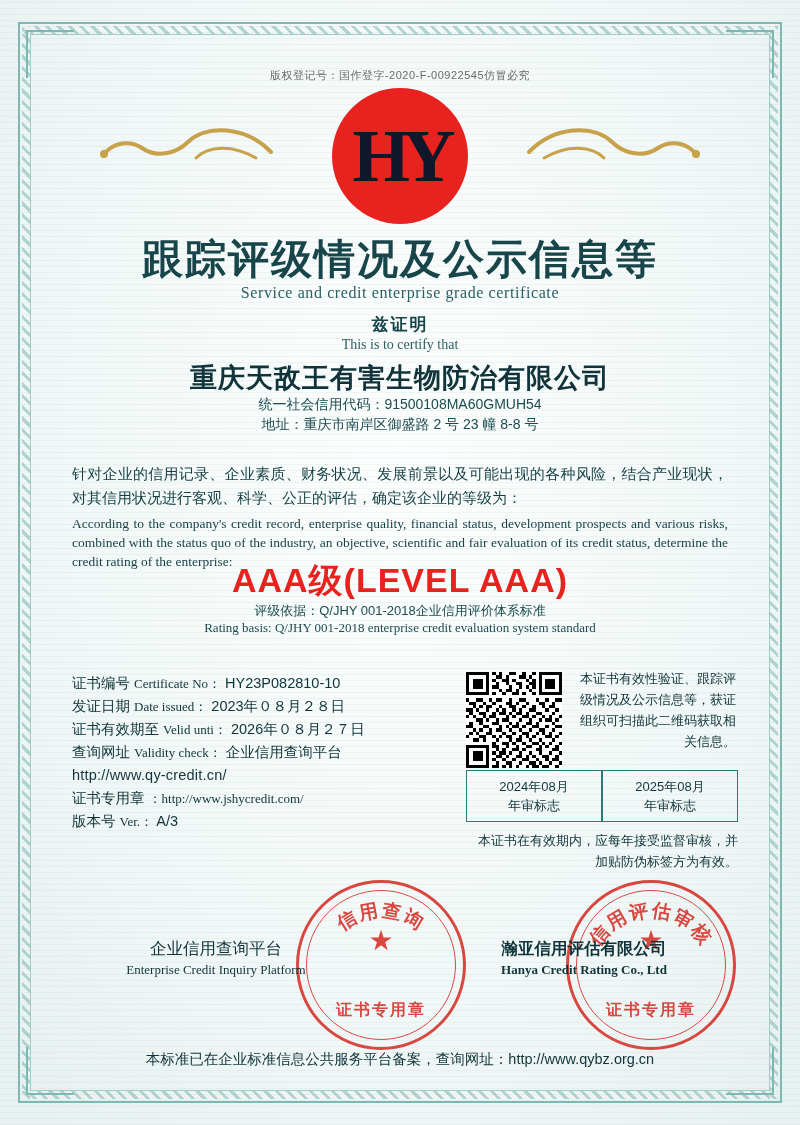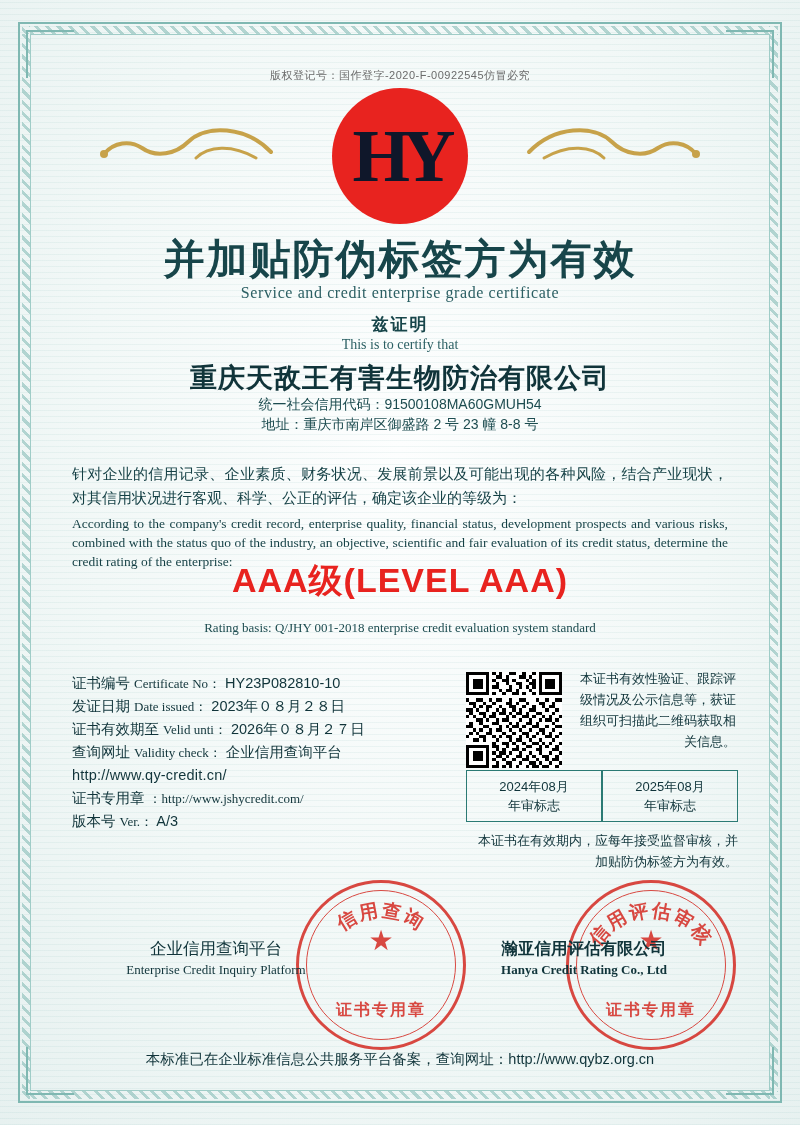--- a/index.html
+++ b/index.html
@@ -237,36 +237,37 @@
       <circle cx="172" cy="36" r="4" fill="#c7a24a"></circle>
     </svg>
   </div>
 
   <div class="logo-wrap">
     <div class="logo-circle">
       <div class="logo-mark">HY</div>
     </div>
   </div>
 
-  <div class="title-cn">并加贴防伪标签方为有效</div>
+  <div class="title-cn">跟踪评级情况及公示信息等</div>
   <div class="title-en">Service and credit enterprise grade certificate</div>
 
   <div class="certify-cn">兹证明</div>
   <div class="certify-en">This is to certify that</div>
 
   <div class="company">重庆天敌王有害生物防治有限公司</div>
   <div class="credit-code">统一社会信用代码：91500108MA60GMUH54</div>
   <div class="address">地址：重庆市南岸区御盛路 2 号 23 幢 8-8 号</div>
 
   <div class="para">
     <div class="cn">针对企业的信用记录、企业素质、财务状况、发展前景以及可能出现的各种风险，结合产业现状，对其信用状况进行客观、科学、公正的评估，确定该企业的等级为：</div>
     <div class="en">According to the company's credit record, enterprise quality, financial status, development prospects and various risks, combined with the status quo of the industry, an objective, scientific and fair evaluation of its credit status, determine the credit rating of the enterprise:</div>
   </div>
 
   <div class="level">AAA级(LEVEL AAA)</div>
+  <div class="basis-cn">评级依据：Q/JHY 001-2018企业信用评价体系标准</div>
   <div class="basis-en">Rating basis: Q/JHY 001-2018 enterprise credit evaluation system standard</div>
 
   <div class="details">
     <div class="row">
       <span class="lbl-cn">证书编号</span>
       <span class="lbl-en">Certificate No：</span>
       <span class="val">HY23P082810-10</span>
     </div>
     <div class="row">
       <span class="lbl-cn">发证日期</span>

